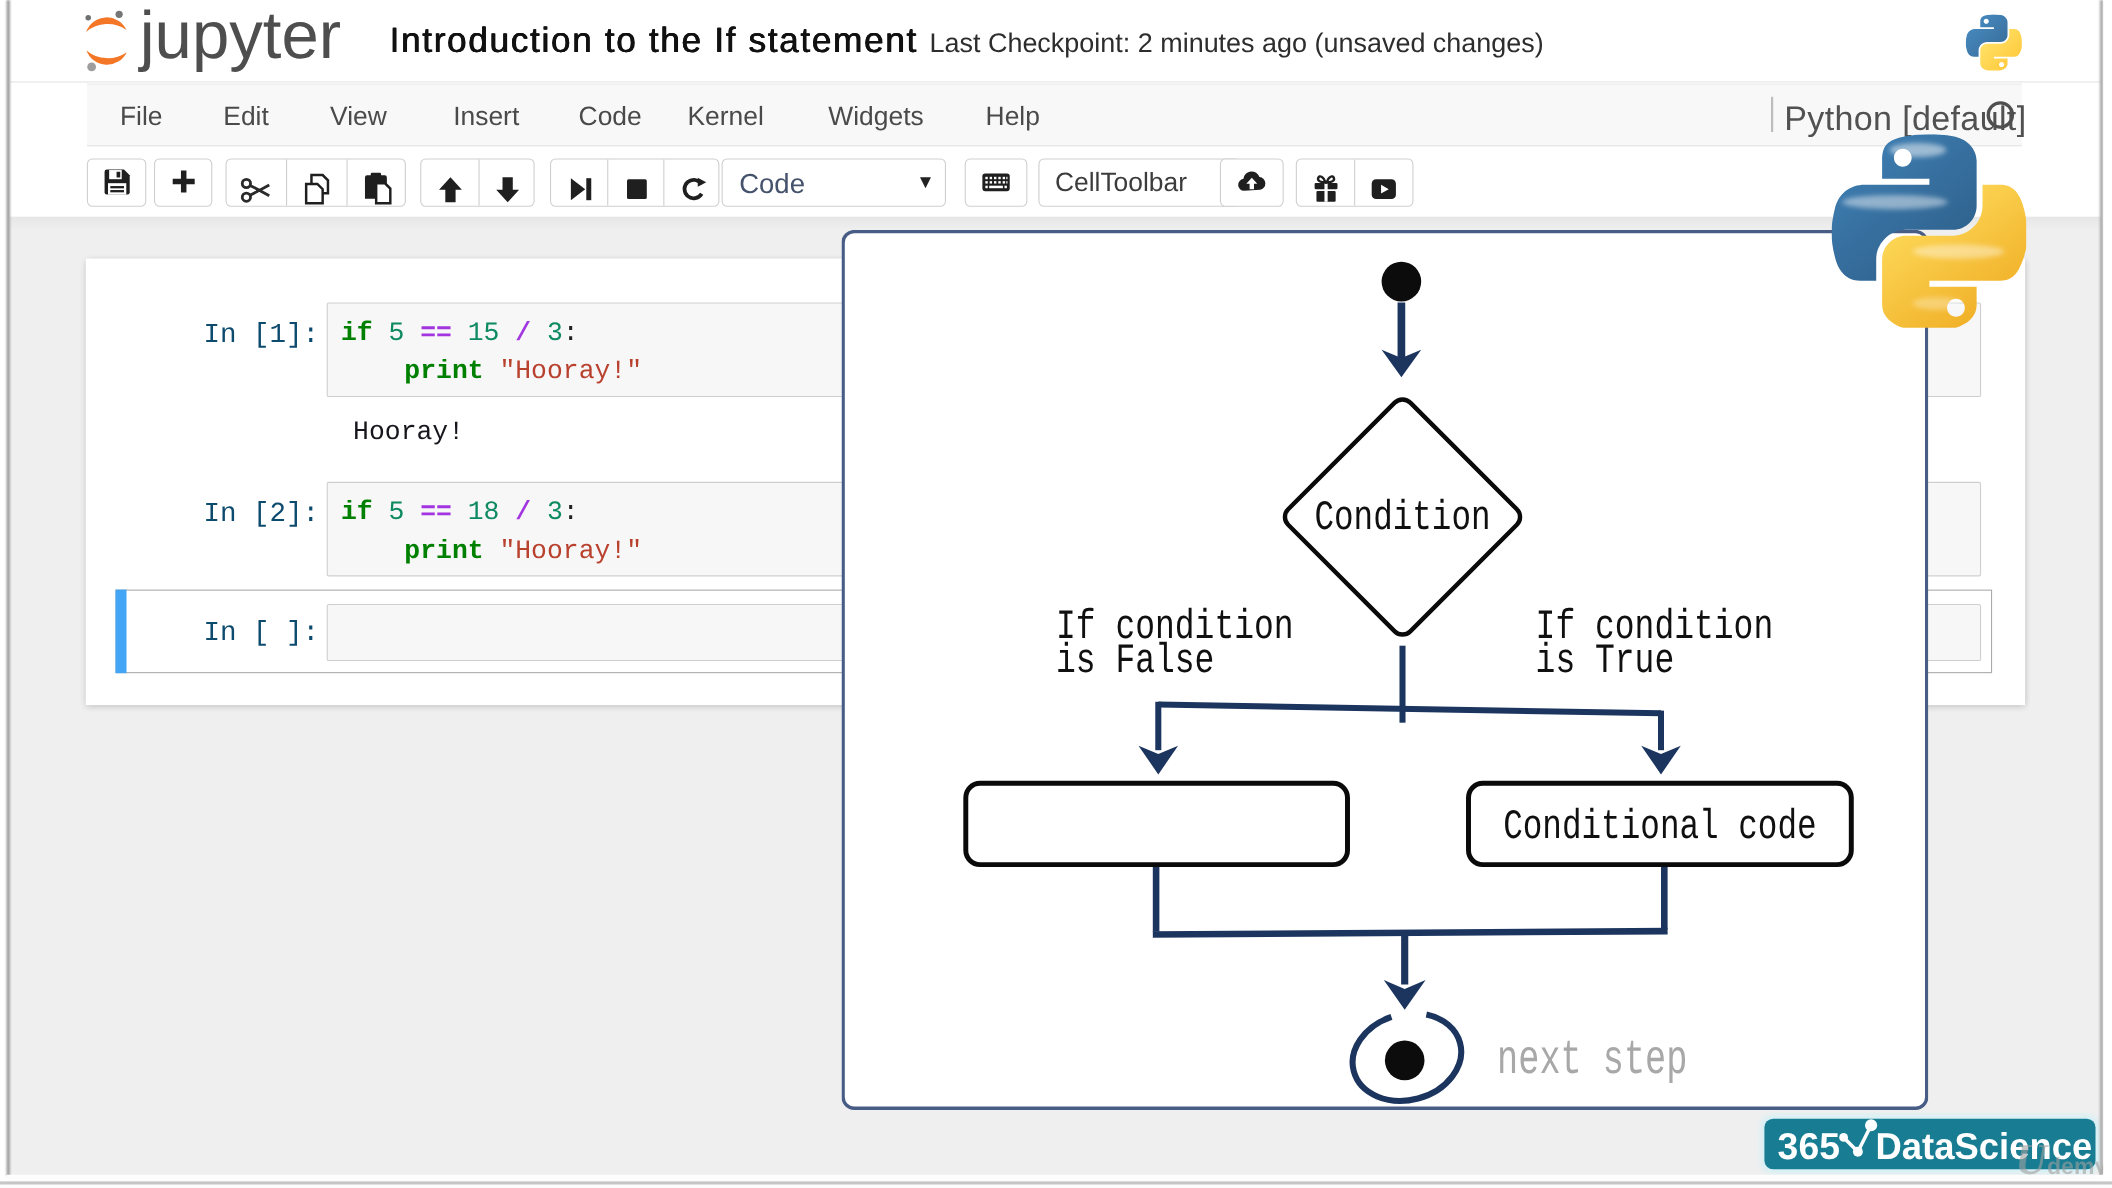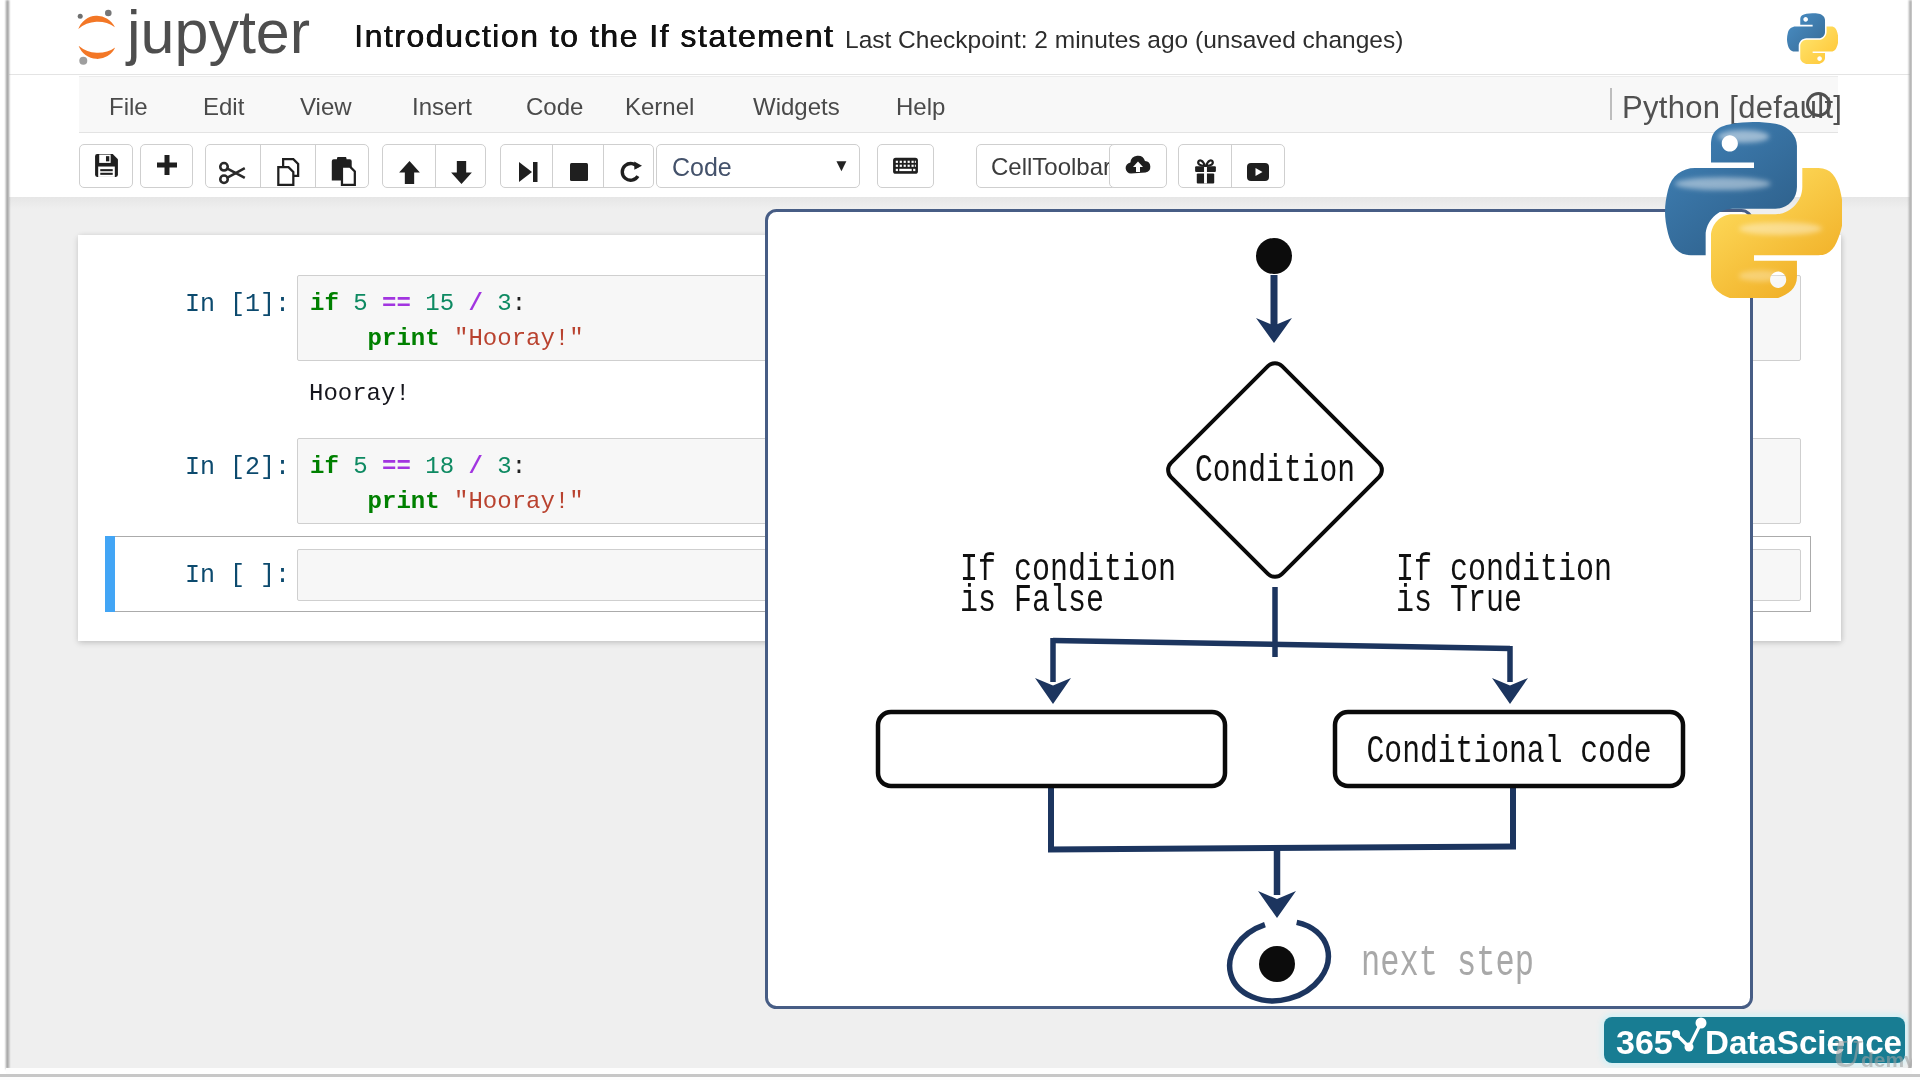--- a/index.html
+++ b/index.html
@@ -154,21 +154,21 @@
         <rect x="12.2" y="12.2" width="2.1" height="2.1"></rect>
           <rect x="16" y="12.2" width="2.1" height="2.1"></rect>
         <rect x="19.8" y="12.2" width="2.1" height="2.1"></rect>
           <rect x="23" y="12.2" width="1" height="2.1"></rect>
         <rect x="8" y="16.2" width="12" height="2.2"></rect>
           <rect x="4.6" y="16.2" width="2.1" height="2.2"></rect>
         <rect x="21.4" y="16.2" width="2.1" height="2.2"></rect>
       </g>
     </svg>
   </div>
-  <div class="tbtn" style="left:976px;width:184px;">
+  <div class="tbtn" style="left:944px;width:184px;">
     <span style="position:absolute;left:14px;top:8px;font-size:24px;color:#3c3c3c;">CellToolbar</span>
   </div>
   <div class="tbtn" style="left:1109px;width:58px;">
     <svg width="28" height="27" viewBox="0 0 28 26">
       <path d="M7 21 a5.5 5.5 0 0 1 -0.6-10.95 A 7.5 7.5 0 0 1 21 8.5 a5.8 5.8 0 0 1 0.5 11.5 z" fill="#1f1f1f"></path>
       <path d="M14 9 l5 5.5 h-3 v5 h-4 v-5 h-3 z" fill="#fff"></path>
     </svg>
   </div>
   <div class="tbtn" style="left:1178px;width:107px;">
     <svg style="position:absolute;left:13px;top:6px;" width="27" height="27" viewBox="0 0 26 26">
@@ -187,21 +187,21 @@
     <div class="tsep" style="left:52px;top:0;"></div>
   </div>
 
   <div class="abs" id="nbcontainer"></div>
 
   <div class="prompt" style="top:290px;">In [1]:</div>
   <div class="codebox" style="top:275px;height:86px;">
     <div class="code"><span class="kw">if</span> <span class="num">5</span> <span class="op">==</span> <span class="num">15</span> <span class="op">/</span> <span class="num">3</span>:
     <span class="kw">print</span> <span class="str">"Hooray!"</span></div>
   </div>
-  <div class="out" style="top:380px;">Hooray!</div>
+  <div class="out" style="top:380px;margin-left:12px;">Hooray!</div>
 
   <div class="prompt" style="top:453px;">In [2]:</div>
   <div class="codebox" style="top:438px;height:86px;">
     <div class="code"><span class="kw">if</span> <span class="num">5</span> <span class="op">==</span> <span class="num">18</span> <span class="op">/</span> <span class="num">3</span>:
     <span class="kw">print</span> <span class="str">"Hooray!"</span></div>
   </div>
 
   <div class="abs" style="left:105px;top:536px;width:1706px;height:76px;background:#fff;
        border:1px solid #ababab;box-sizing:border-box;"></div>
   <div class="abs" style="left:105px;top:536px;width:10px;height:76px;background:#42a5f5;"></div>

